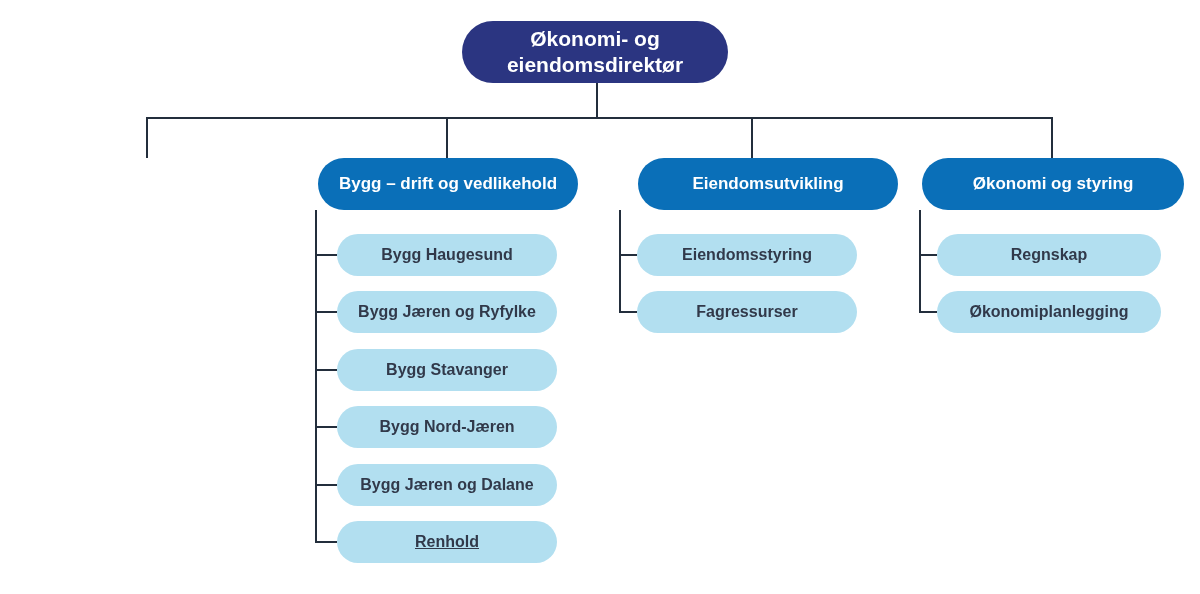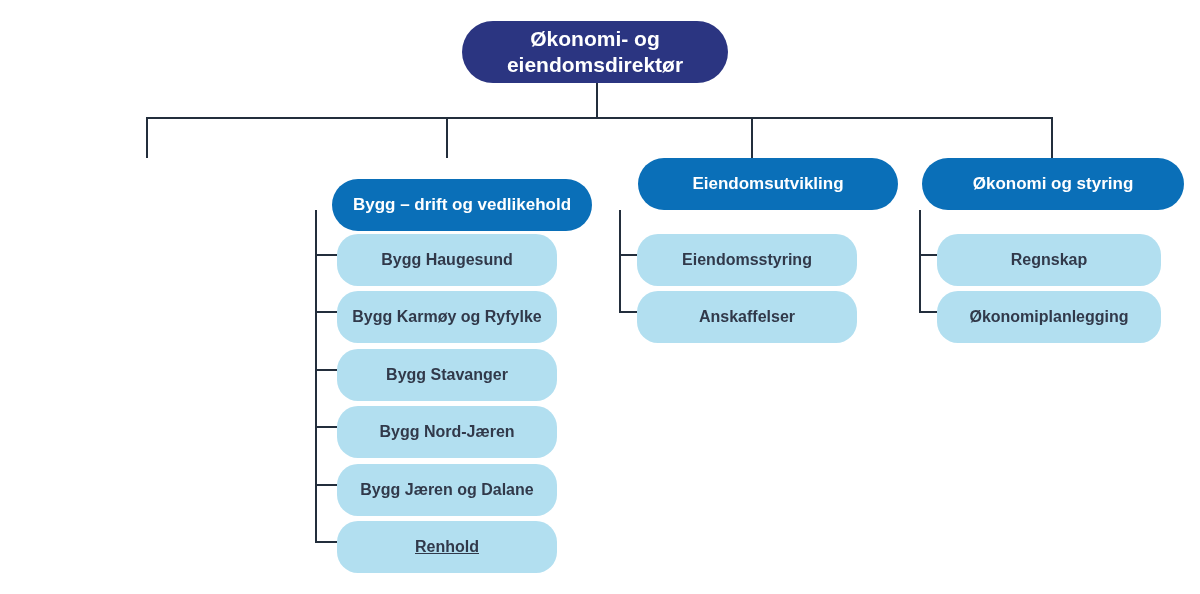--- a/index.html
+++ b/index.html
@@ -44,26 +44,26 @@
     padding: 0 38px;
   }
   .node.branch {
     top: 158px; height: 52px;
     border-radius: 26px;
     background: var(--branch-fill, #0a6fb8);
     color: var(--branch-text, #ffffff);
     font-size: 17px;
   }
   .branch.b0 { left: 17px;  width: 260px; }
-  .branch.b1 { left: 332px; width: 260px; margin-top: 21px; }
+  .branch.b1 { left: 318px; width: 260px; }
   .branch.b2 { left: 638px; width: 260px; }
   .branch.b3 { left: 922px; width: 262px; }
 
   .node.child {
-    height: 52px;
+    height: 42px;
     border-radius: 21px;
     background: var(--child-fill, #b2dff0);
     color: var(--child-text, #31394a);
     font-size: 16px;
   }
   .col-bygg    { left: 337px; width: 220px; }
   .col-eiendom { left: 637px; width: 220px; }
   .col-okonomi { left: 937px; width: 224px; }
   .r0 { top: 234px; }
   .r1 { top: 291px; }
@@ -100,25 +100,25 @@
   <div class="line h" style="left:919px; top:254px; width:18px;"></div>
   <div class="line h" style="left:919px; top:311px; width:18px;"></div>
 
   <div class="node root">Økonomi- og eiendomsdirektør</div>
 
   <div class="node branch b1">Bygg – drift og vedlikehold</div>
   <div class="node branch b2">Eiendomsutvikling</div>
   <div class="node branch b3">Økonomi og styring</div>
 
   <div class="node child col-bygg r0">Bygg Haugesund</div>
-  <div class="node child col-bygg r1">Bygg Karmøy og Ryfylke</div>
+  <div class="node child col-bygg r1">Bygg Jæren og Ryfylke</div>
   <div class="node child col-bygg r2">Bygg Stavanger</div>
   <div class="node child col-bygg r3">Bygg Nord-Jæren</div>
   <div class="node child col-bygg r4">Bygg Jæren og Dalane</div>
   <div class="node child col-bygg r5">Renhold</div>
 
   <div class="node child col-eiendom r0">Eiendomsstyring</div>
-  <div class="node child col-eiendom r1">Anskaffelser</div>
+  <div class="node child col-eiendom r1">Fagressurser</div>
 
   <div class="node child col-okonomi r1">Økonomiplanlegging</div>
   <div class="node child col-okonomi r0">Regnskap</div>
 
 </div>
 
 </body></html>

